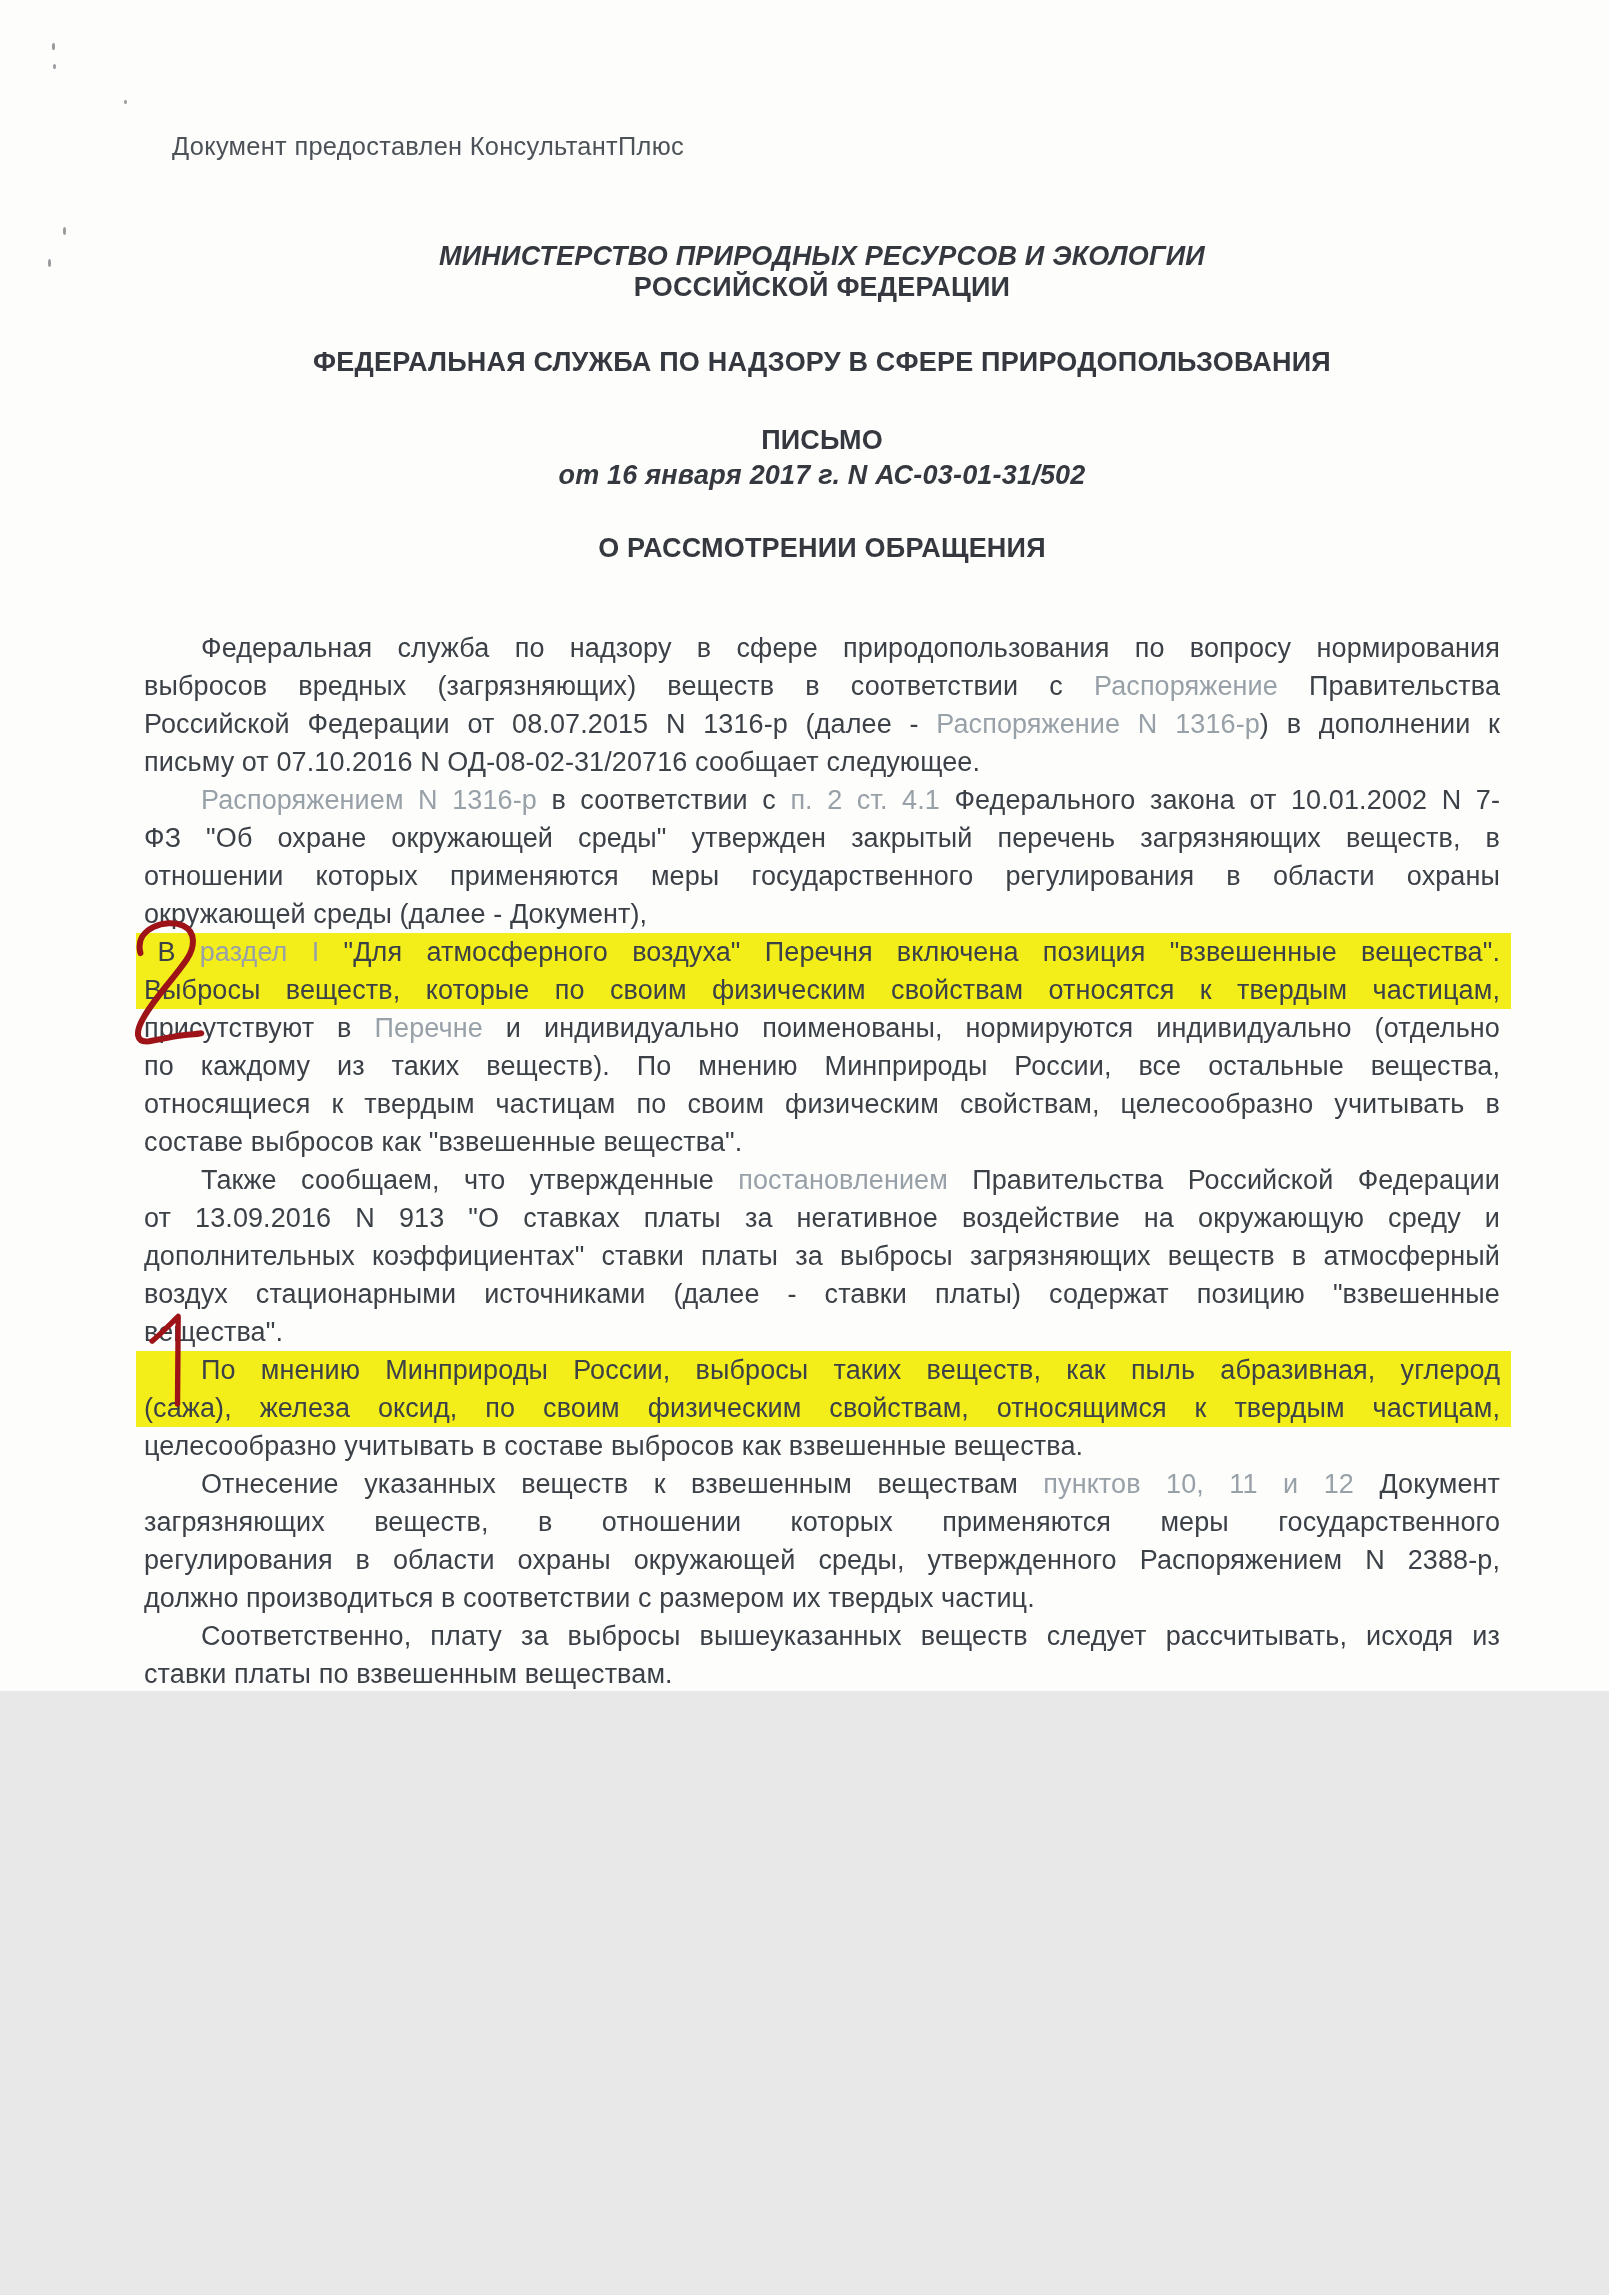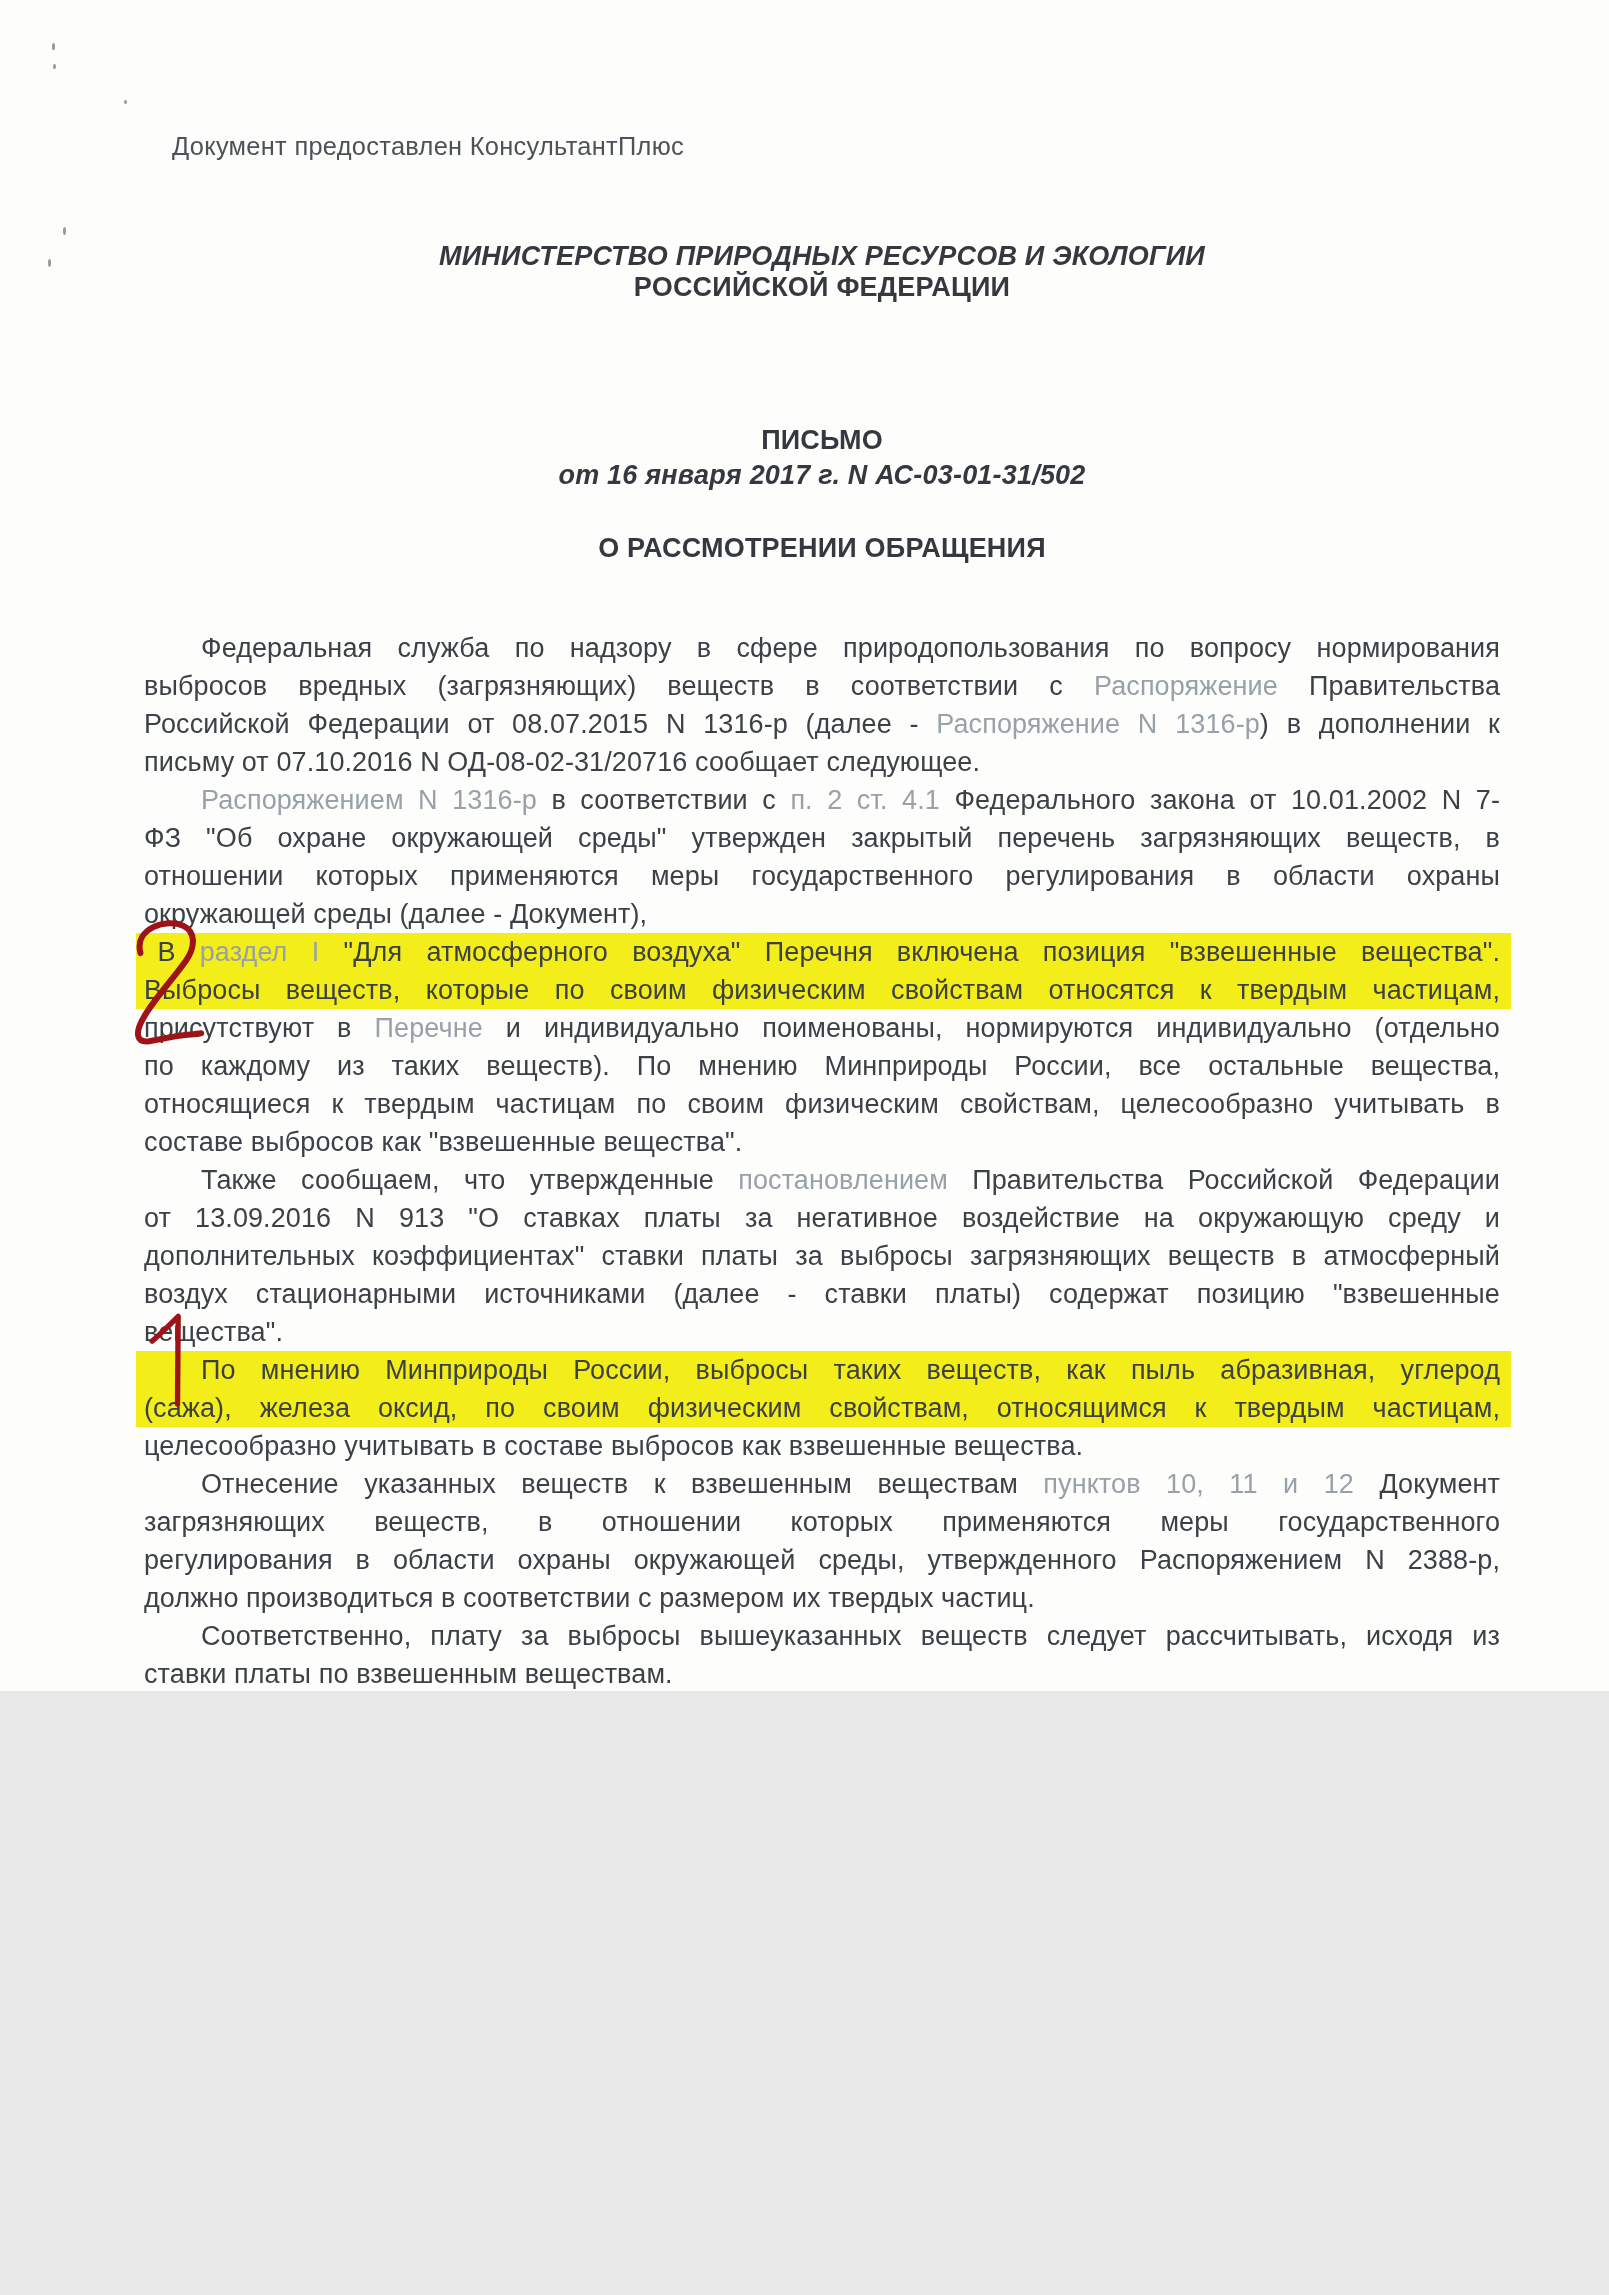--- a/index.html
+++ b/index.html
@@ -55,20 +55,21 @@
 </style>
 </head>
 <body>
 
 <div class="page">
 
   <div class="provider">Документ предоставлен КонсультантПлюс</div>
 
   <div class="chead" id="h-min1">МИНИСТЕРСТВО ПРИРОДНЫХ РЕСУРСОВ И ЭКОЛОГИИ</div>
   <div class="chead" id="h-min2">РОССИЙСКОЙ ФЕДЕРАЦИИ</div>
+  <div class="chead" id="h-agency">ФЕДЕРАЛЬНАЯ СЛУЖБА ПО НАДЗОРУ В СФЕРЕ ПРИРОДОПОЛЬЗОВАНИЯ</div>
   <div class="chead" id="h-letter">ПИСЬМО</div>
   <div class="chead" id="h-date">от 16 января 2017 г. N АС-03-01-31/502</div>
   <div class="chead" id="h-subject">О РАССМОТРЕНИИ ОБРАЩЕНИЯ</div>
 
   <div class="body-col">
       <div class="line j" style="text-indent: 57px;"><span>Федеральная служба по надзору в сфере природопользования по вопросу нормирования</span></div>
       <div class="line j"><span>выбросов вредных (загрязняющих) веществ в соответствии с </span><span class="link">Распоряжение</span><span> Правительства</span></div>
       <div class="line j"><span>Российской Федерации от 08.07.2015 N 1316-р (далее - </span><span class="link">Распоряжение N 1316-р</span><span>) в дополнении к</span></div>
       <div class="line"><span>письму от 07.10.2016 N ОД-08-02-31/20716 сообщает следующее.</span></div>
       <div class="line j" style="text-indent: 57px;"><span class="link">Распоряжением N 1316-р</span><span> в соответствии с </span><span class="link">п. 2 ст. 4.1</span><span> Федерального закона от 10.01.2002 N 7-</span></div>

